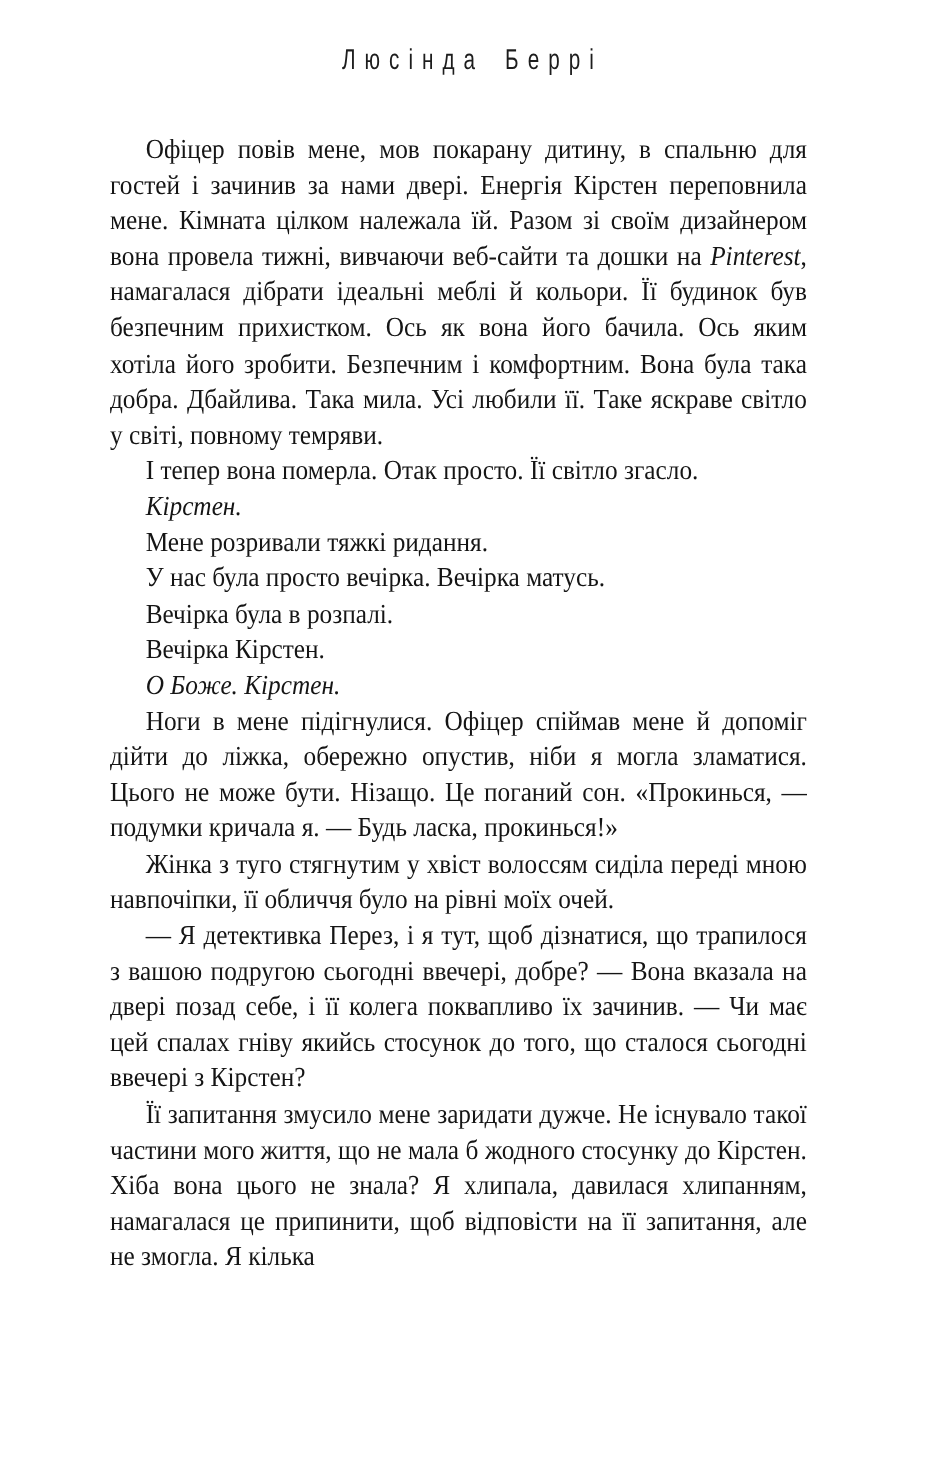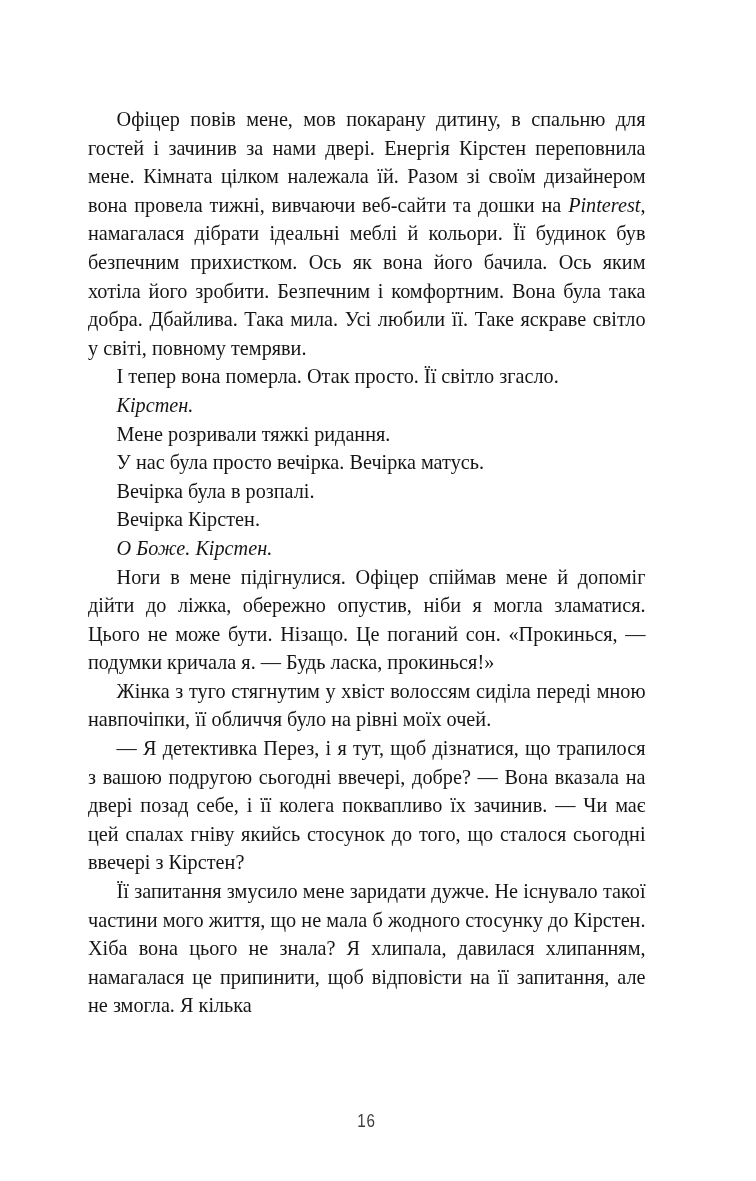--- a/index.html
+++ b/index.html
@@ -64,33 +64,33 @@
     letter-spacing: 1px;
     transform: scale(0.8, 1);
     transform-origin: center top;
   }
 </style>
 </head>
 <body>
 
 <div class="page">
 
+  <header class="running-head">
+    <span class="author">Люсінда Беррі</span>
+  </header>
 
   <main class="body-text">
       <p><span>Офіцер повів мене, мов покарану дитину, в спальню для гостей і зачинив за нами двері. Енергія Кірстен переповнила мене. Кімната цілком належала їй. Разом зі своїм дизайнером вона провела тижні, вивчаючи веб-сайти та дошки на </span><span class="italic">Pinterest</span><span>, намагалася дібрати ідеальні меблі й кольори. Її будинок був безпечним прихистком. Ось як вона його бачила. Ось яким хотіла його зробити. Безпечним і комфортним. Вона була така добра. Дбайлива. Така мила. Усі любили її. Таке яскраве світло у світі, повному темряви.</span></p>
       <p><span>І тепер вона померла. Отак просто. Її світло згасло.</span></p>
       <p class="italic"><span class="italic">Кірстен.</span></p>
       <p><span>Мене розривали тяжкі ридання.</span></p>
       <p><span>У нас була просто вечірка. Вечірка матусь.</span></p>
       <p><span>Вечірка була в розпалі.</span></p>
       <p><span>Вечірка Кірстен.</span></p>
       <p class="italic"><span class="italic">О Боже. Кірстен.</span></p>
       <p><span>Ноги в мене підігнулися. Офіцер спіймав мене й допоміг дійти до ліжка, обережно опустив, ніби я могла зламатися. Цього не може бути. Нізащо. Це поганий сон. «Прокинься, — подумки кричала я. — Будь ласка, прокинься!»</span></p>
       <p><span>Жінка з туго стягнутим у хвіст волоссям сиділа переді мною навпочіпки, її обличчя було на рівні моїх очей.</span></p>
       <p><span>— Я детективка Перез, і я тут, щоб дізнатися, що трапилося з вашою подругою сьогодні ввечері, добре? — Вона вказала на двері позад себе, і її колега поквапливо їх зачинив. — Чи має цей спалах гніву якийсь стосунок до того, що сталося сьогодні ввечері з Кірстен?</span></p>
       <p><span>Її запитання змусило мене заридати дужче. Не існувало такої частини мого життя, що не мала б жодного стосунку до Кірстен. Хіба вона цього не знала? Я хлипала, давилася хлипанням, намагалася це припинити, щоб відповісти на її запитання, але не змогла. Я кілька</span></p>
     </main>
 
-  <footer class="page-footer">
-    <span class="folio">16</span>
-  </footer>
 
 </div>
 
 </body></html>

